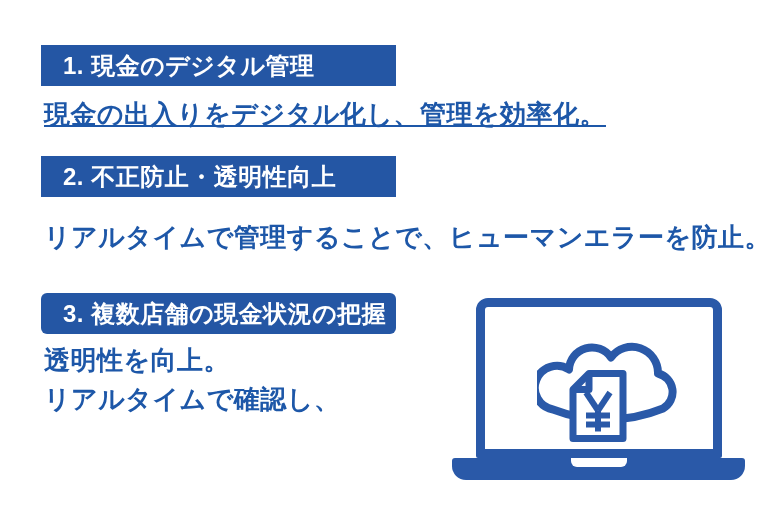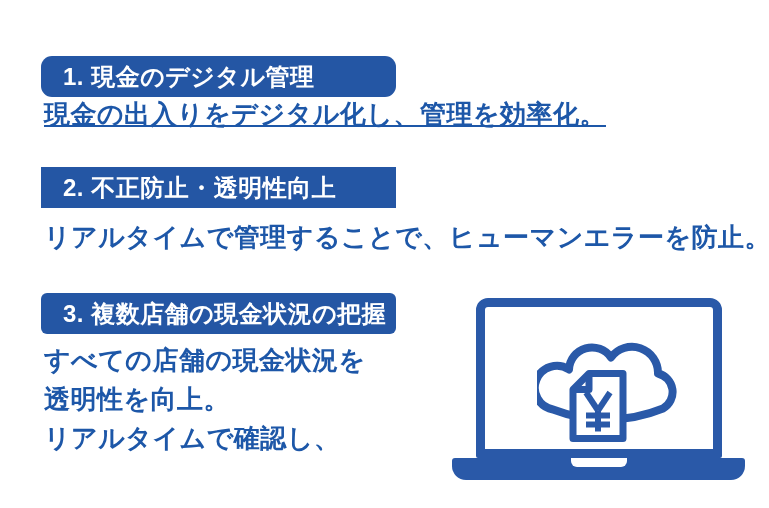--- a/index.html
+++ b/index.html
@@ -34,23 +34,23 @@
   .body-text {
     position: absolute;
     left: 44px;
     color: #1D57A8;
     font-size: 26px;
     font-weight: bold;
     letter-spacing: 0.5px;
     white-space: nowrap;
     line-height: 39px;
   }
-  .bar-1 { top: 56px; border-radius: 11px; }
+  .bar-1 { top: 45px; }
   .text-1 { top: 95px; text-decoration: underline; }
-  .bar-2 { top: 167px; text-align: right; }
+  .bar-2 { top: 156px; text-align: right; }
   .text-2 { top: 218px; }
   .bar-3 { top: 293px; border-radius: 6px; }
   .text-3 { top: 341px; }
 
   
   .laptop-screen {
     position: absolute;
     left: 476px;
     top: 298px;
     width: 246px;
@@ -102,21 +102,20 @@
     <span>2. 不正防止・透明性向上</span>
   </div>
   <div class="body-text text-2">
     <div>リアルタイムで管理することで、ヒューマンエラーを防止。</div>
   </div>
 
   <div class="head-bar bar-3">
     <span>3. 複数店舗の現金状況の把握</span>
   </div>
   <div class="body-text text-3">
-    <div>すべての店舗の現金状況を</div>
     <div>透明性を向上。</div>
     <div>リアルタイムで確認し、</div>
   </div>
 
   <div class="laptop-screen"></div>
   <div class="laptop-base">
     <div class="laptop-notch"></div>
   </div>
 
   <svg class="screen-icon" viewBox="0 0 140 115" aria-hidden="true">

